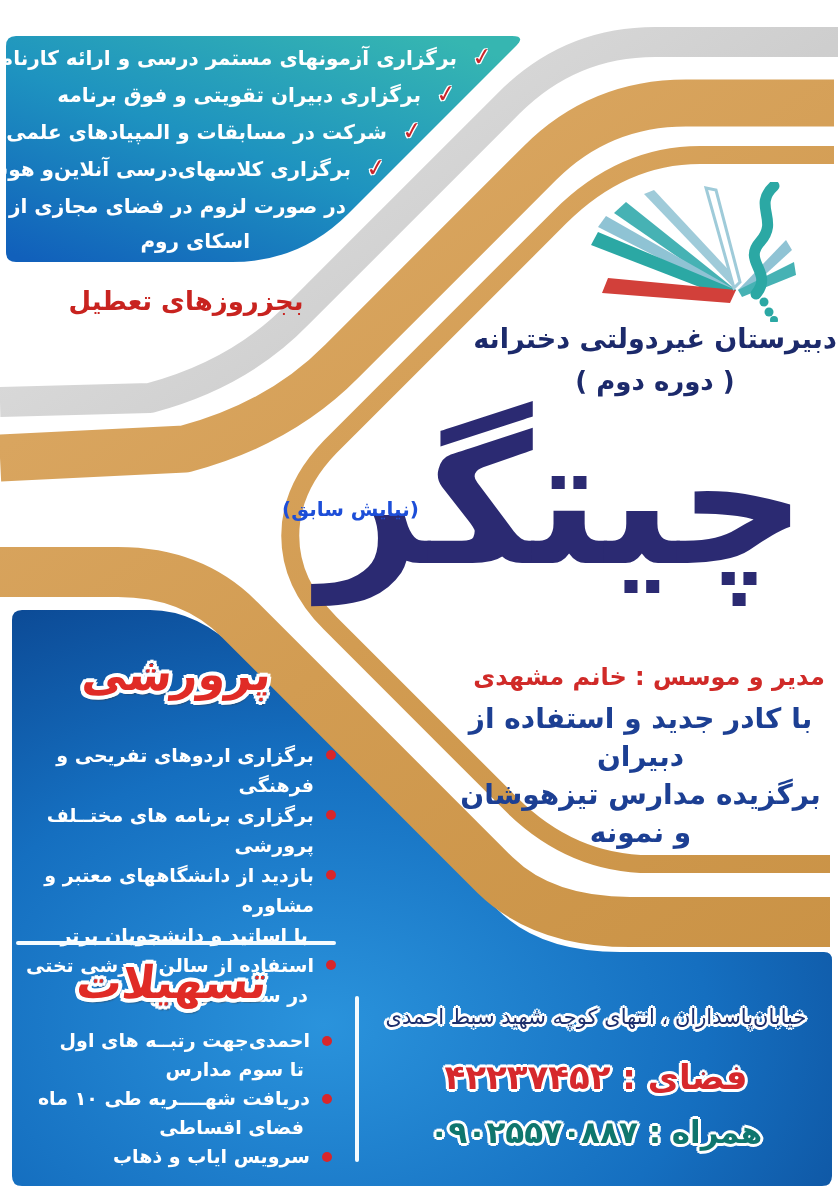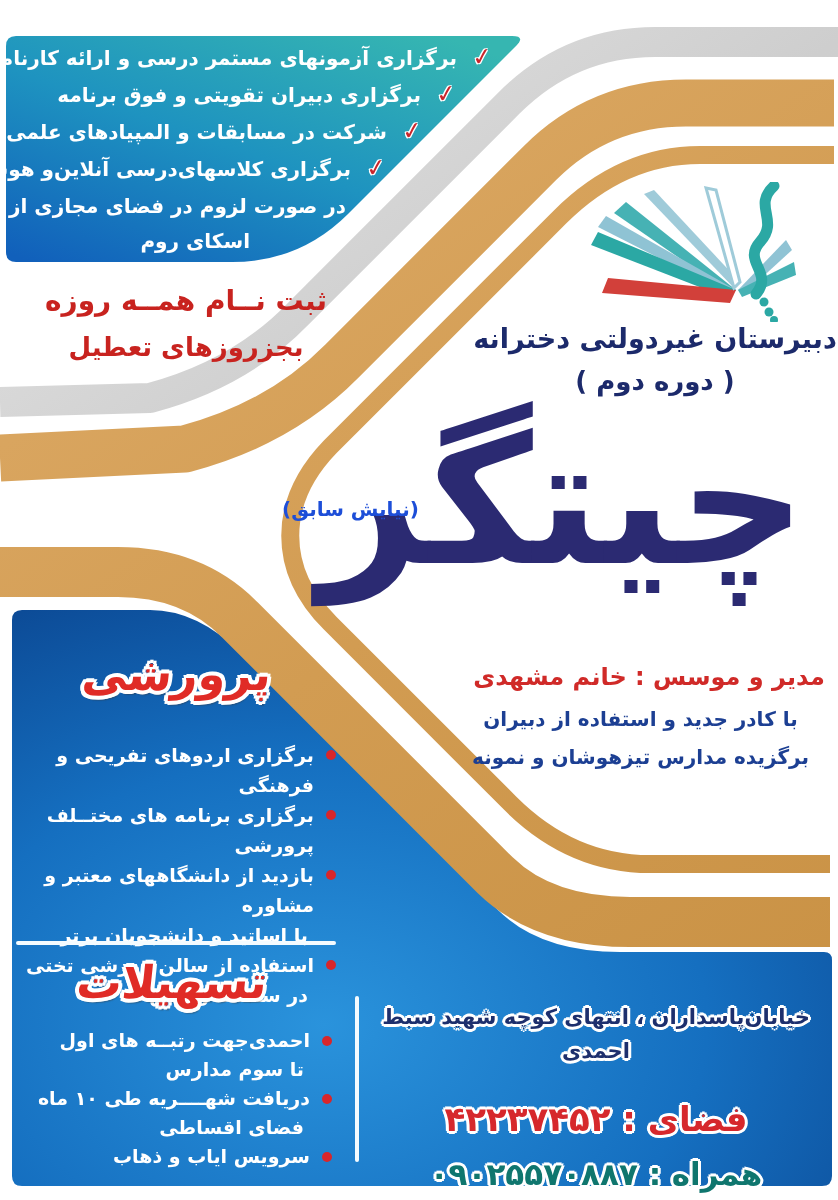--- a/index.html
+++ b/index.html
@@ -38,21 +38,21 @@
   
   .big-name{position:absolute;left:300px;top:372px;width:525px;height:260px;
     display:flex;align-items:center;justify-content:center;
     color:#2b2a72;font-size:178px;font-weight:bold;line-height:1;}
   .former{position:absolute;left:282px;top:497px;color:#1d4ed8;font-weight:bold;font-size:20px;}
 
   
   .principal{position:absolute;left:468px;top:660px;width:362px;text-align:center;
     color:#d02a28;font-weight:bold;font-size:24px;line-height:34px;}
   .staff{position:absolute;left:448px;top:700px;width:385px;text-align:center;
-    color:#1c3f93;font-weight:bold;font-size:20px;line-height:38px;}
+    color:#1c3f93;font-weight:bold;font-size:28px;line-height:38px;}
   .staff span{display:block;}
 
   
   .sec-title{
     color:#e02b26;font-weight:bold;font-size:45px;letter-spacing:1px;
     transform:skewX(-6deg);
     text-shadow:-3px -3px 0 #fff,3px -3px 0 #fff,-3px 3px 0 #fff,3px 3px 0 #fff,
                 -4px 0 0 #fff,4px 0 0 #fff,0 -4px 0 #fff,0 4px 0 #fff,2px 5px 1px rgba(60,60,60,.35);}
   .training-title{position:absolute;left:12px;top:648px;width:330px;text-align:center;}
   .facilities-title{position:absolute;left:12px;top:956px;width:320px;text-align:center;}
@@ -70,21 +70,21 @@
   .blist .l2{padding-right:6px;}
 
   
   .div-h{position:absolute;left:16px;top:941px;width:320px;height:4px;background:#f4fbff;border-radius:2px;}
   .div-v{position:absolute;left:355px;top:996px;width:4px;height:166px;background:#f4fbff;border-radius:2px;}
 
   
   .contact{position:absolute;left:368px;top:1000px;width:456px;text-align:center;}
   .ow{text-shadow:-2px -2px 0 #fff,2px -2px 0 #fff,-2px 2px 0 #fff,2px 2px 0 #fff,
       -3px 0 0 #fff,3px 0 0 #fff,0 -3px 0 #fff,0 3px 0 #fff;}
-  .address{color:#1d2f6d;font-weight:bold;font-size:21px;line-height:34px;margin-bottom:28px;}
+  .address{color:#1d2f6d;font-weight:normal;font-size:21px;line-height:34px;margin-bottom:20px;}
   .phone{color:#d6282c;font-weight:bold;font-size:34px;line-height:46px;margin-bottom:10px;}
   .mobile{color:#0f766e;font-weight:bold;font-size:31px;line-height:44px;}
 </style>
 </head>
 <body>
 
 <div class="poster">
 
   <svg class="bg-art" viewBox="0 0 838 1200" xmlns="http://www.w3.org/2000/svg" aria-hidden="true">
     <defs>
@@ -143,21 +143,20 @@
     </div>
     <div class="f-row r5">
       <span>در صورت لزوم در فضای مجازی از طریق</span>
     </div>
     <div class="f-row r6">
       <span>اسکای روم</span>
     </div>
   </div>
 
   <div class="register">
-    <span class="rl1">ثبت نــام همــه روزه</span>
     <span class="rl2">بجزروزهای تعطیل</span>
   </div>
 
   <svg class="logo" viewBox="0 0 210 140" xmlns="http://www.w3.org/2000/svg" aria-hidden="true">
 
     <path d="M148 108 L38 20 L26 31 L142 111 Z" fill="#46b2b4"></path>
     <path d="M148 108 L18 34 L10 45 L142 112 Z" fill="#8fc3d4"></path>
     <path d="M148 108 L10 50 L3 63 L140 116 Z" fill="#2ba8a4"></path>
     <path d="M148 108 L20 96 L14 111 L142 121 Z" fill="#d2403a"></path>
 

